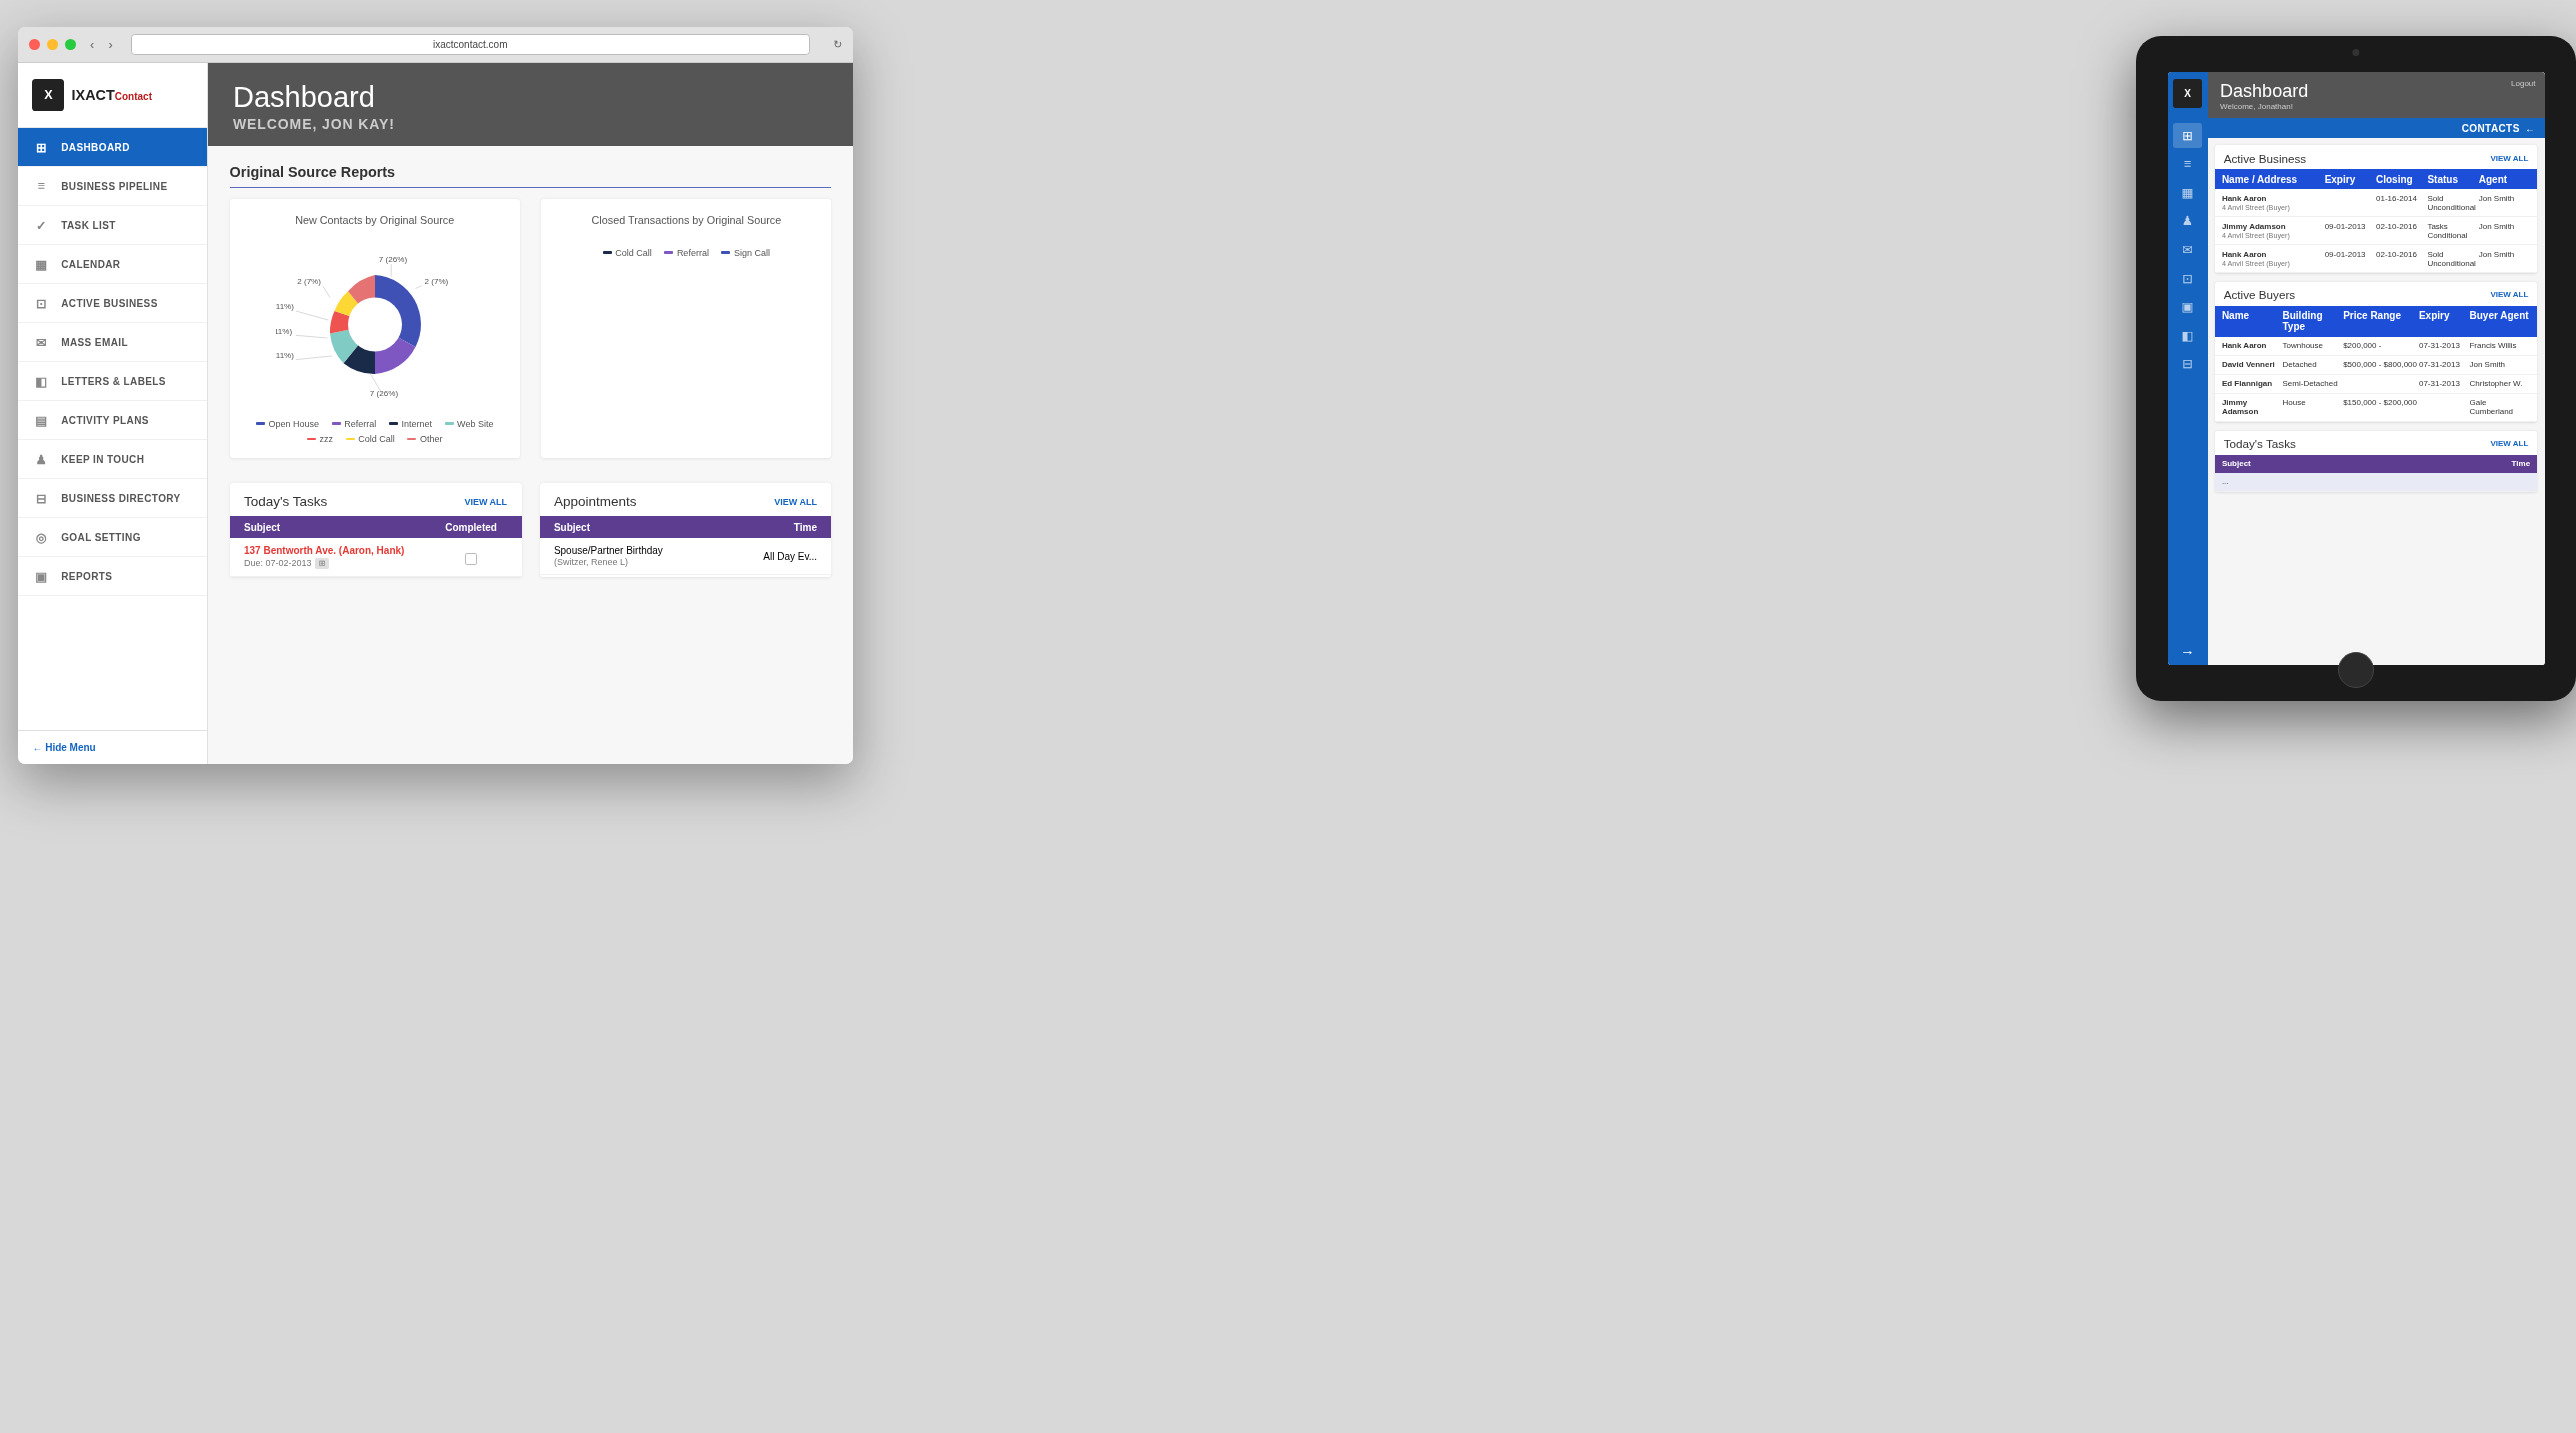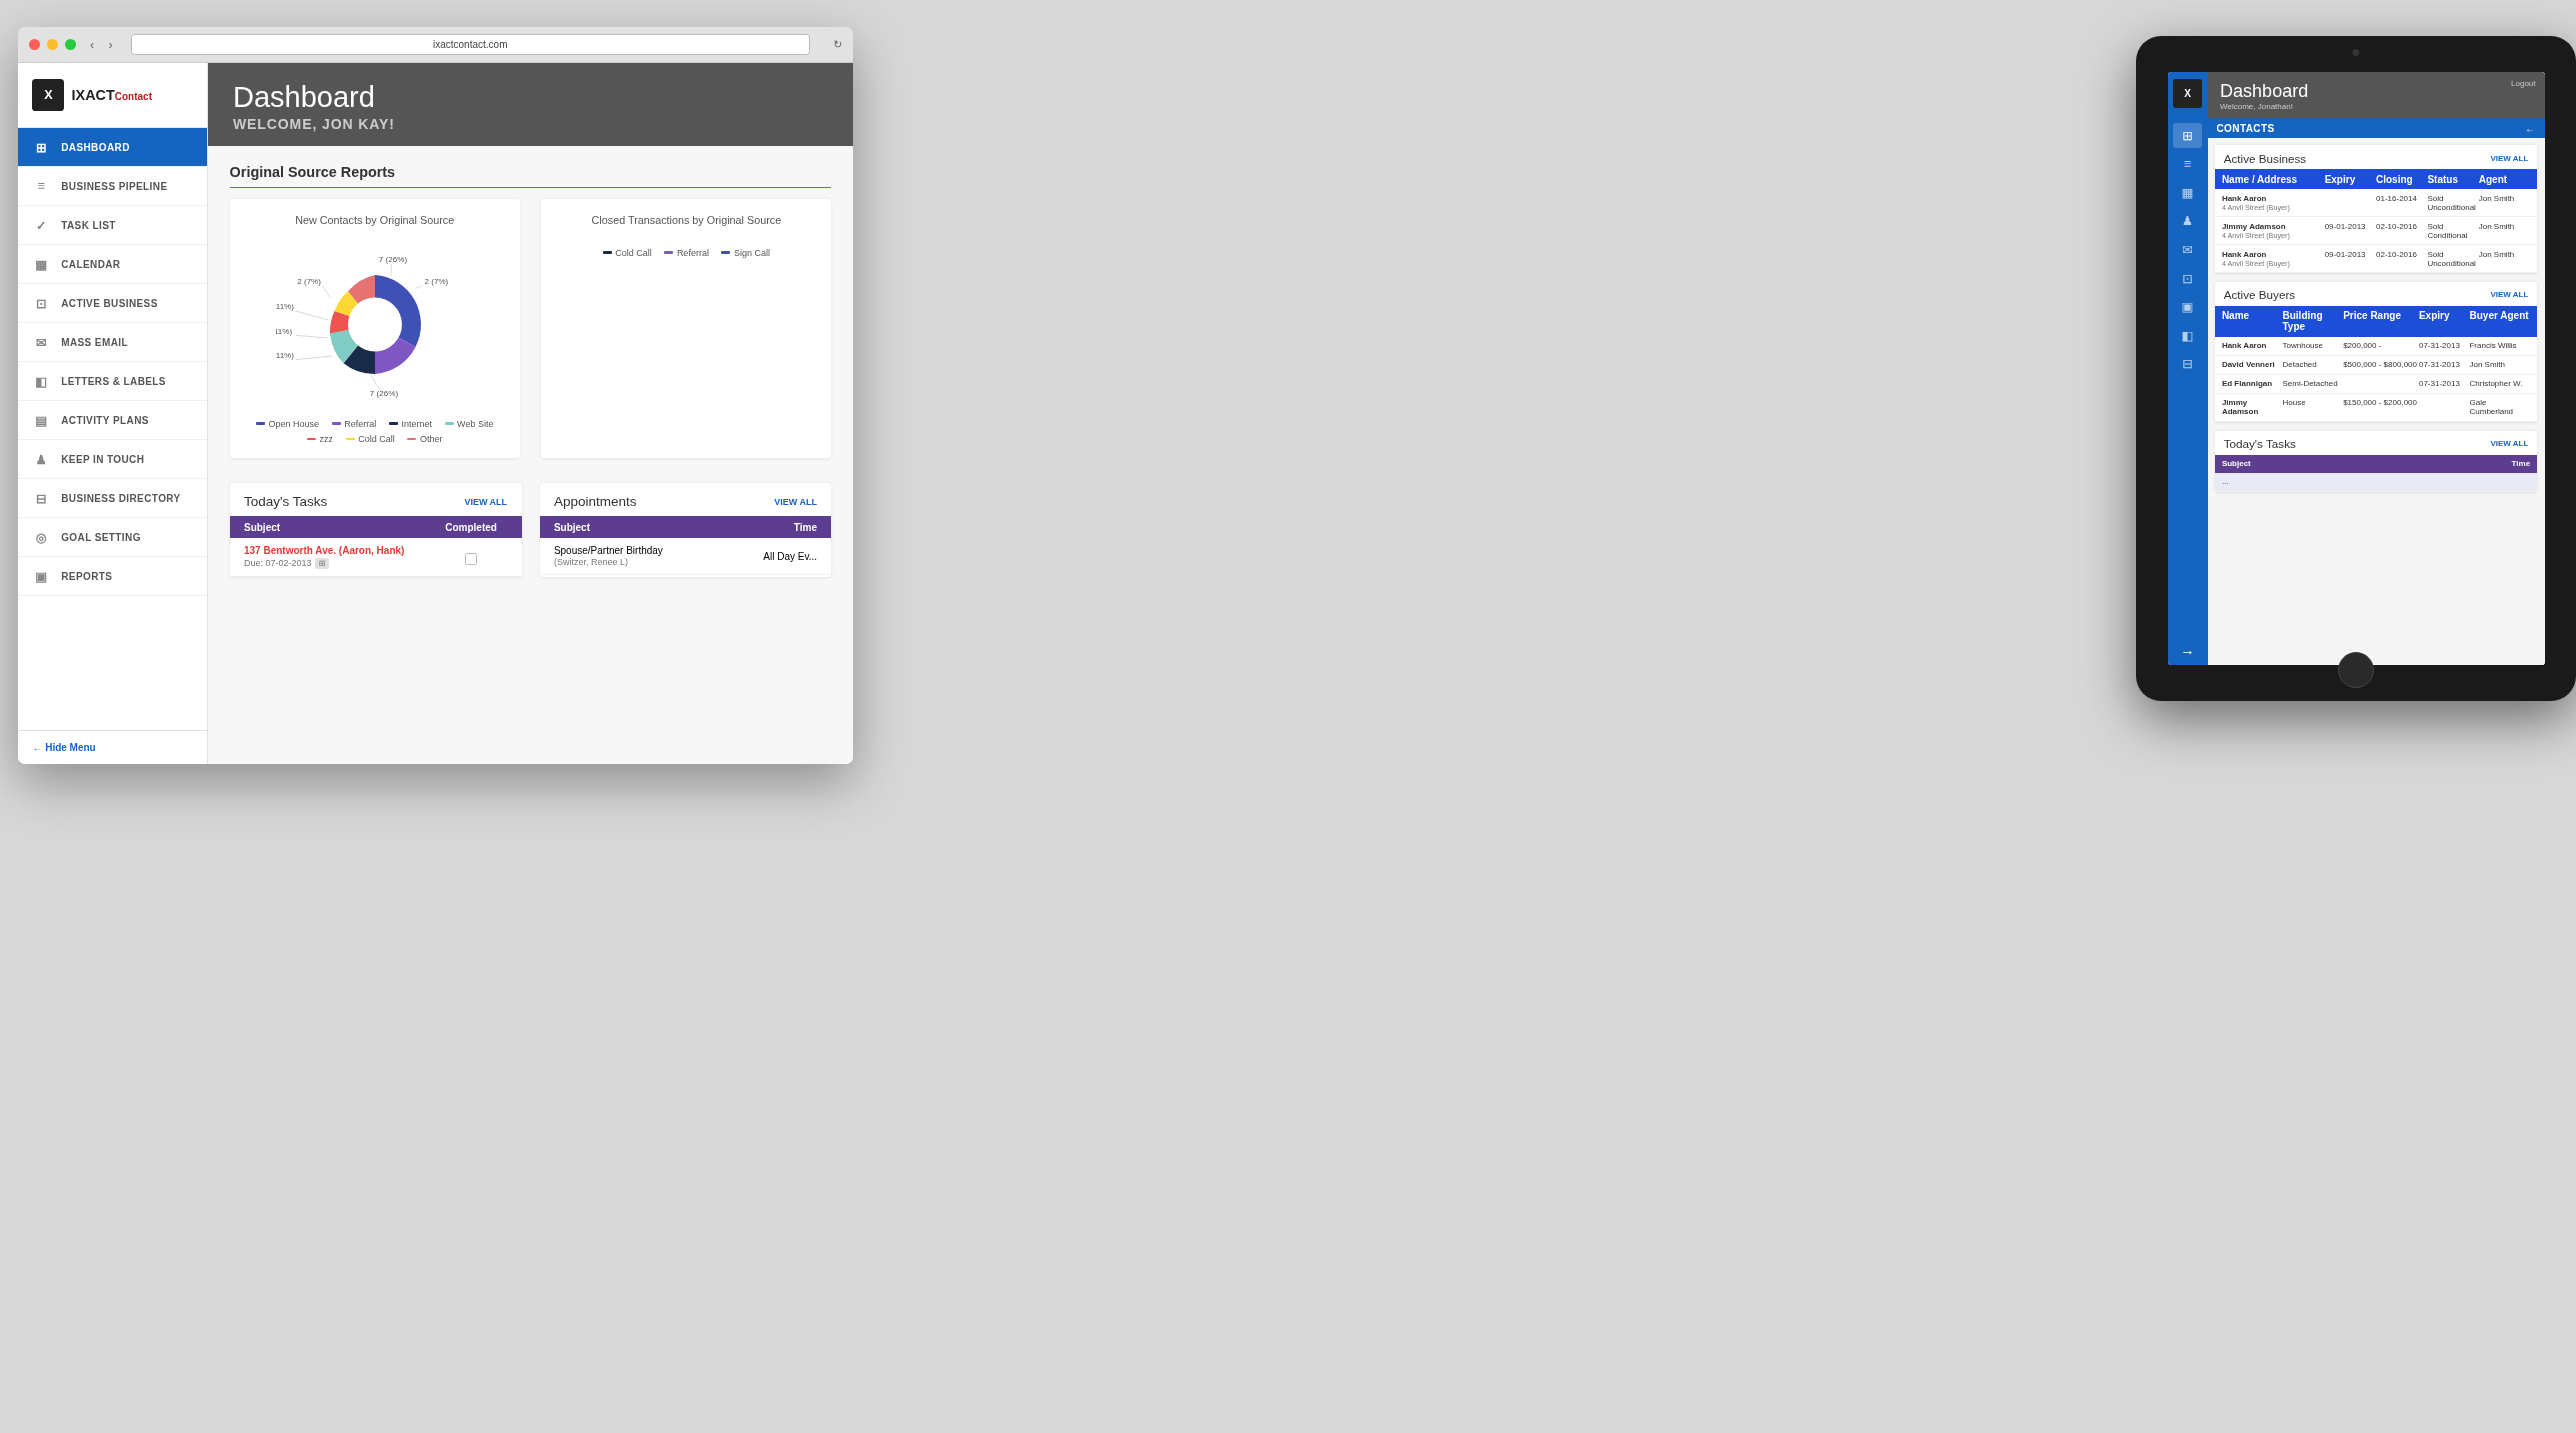--- a/index.html
+++ b/index.html
@@ -386,21 +386,21 @@
       font-weight: 300;
     }
     .tablet-subtitle {
       font-size: 8px;
       color: #ccc;
     }
     .tablet-contacts-bar {
       background: #1565c0;
       display: flex;
       align-items: center;
-      justify-content: space-between;
+      justify-content: flex-end;
       padding: 4.5px 9px;
       color: white;
       font-size: 10px;
       font-weight: 700;
       letter-spacing: 0.4px;
       gap: 5.4px;
     }
 
     .tablet-body-scroll {
       flex: 1;
@@ -770,21 +770,21 @@
                 <span>Sold Unconditional</span>
                 <span>Jon Smith</span>
               </div>
               <div class="tablet-table-row active-business-grid">
                 <div>
                   <div class="tablet-name">Jimmy Adamson</div>
                   <div class="tablet-subtext">4 Anvil Street (Buyer)</div>
                 </div>
                 <span>09-01-2013</span>
                 <span>02-10-2016</span>
-                <span>Sold Conditional</span>
+                <span>Tasks Conditional</span>
                 <span>Jon Smith</span>
               </div>
               <div class="tablet-table-row active-business-grid">
                 <div>
                   <div class="tablet-name">Hank Aaron</div>
                   <div class="tablet-subtext">4 Anvil Street (Buyer)</div>
                 </div>
                 <span>09-01-2013</span>
                 <span>02-10-2016</span>
                 <span>Sold Unconditional</span>

